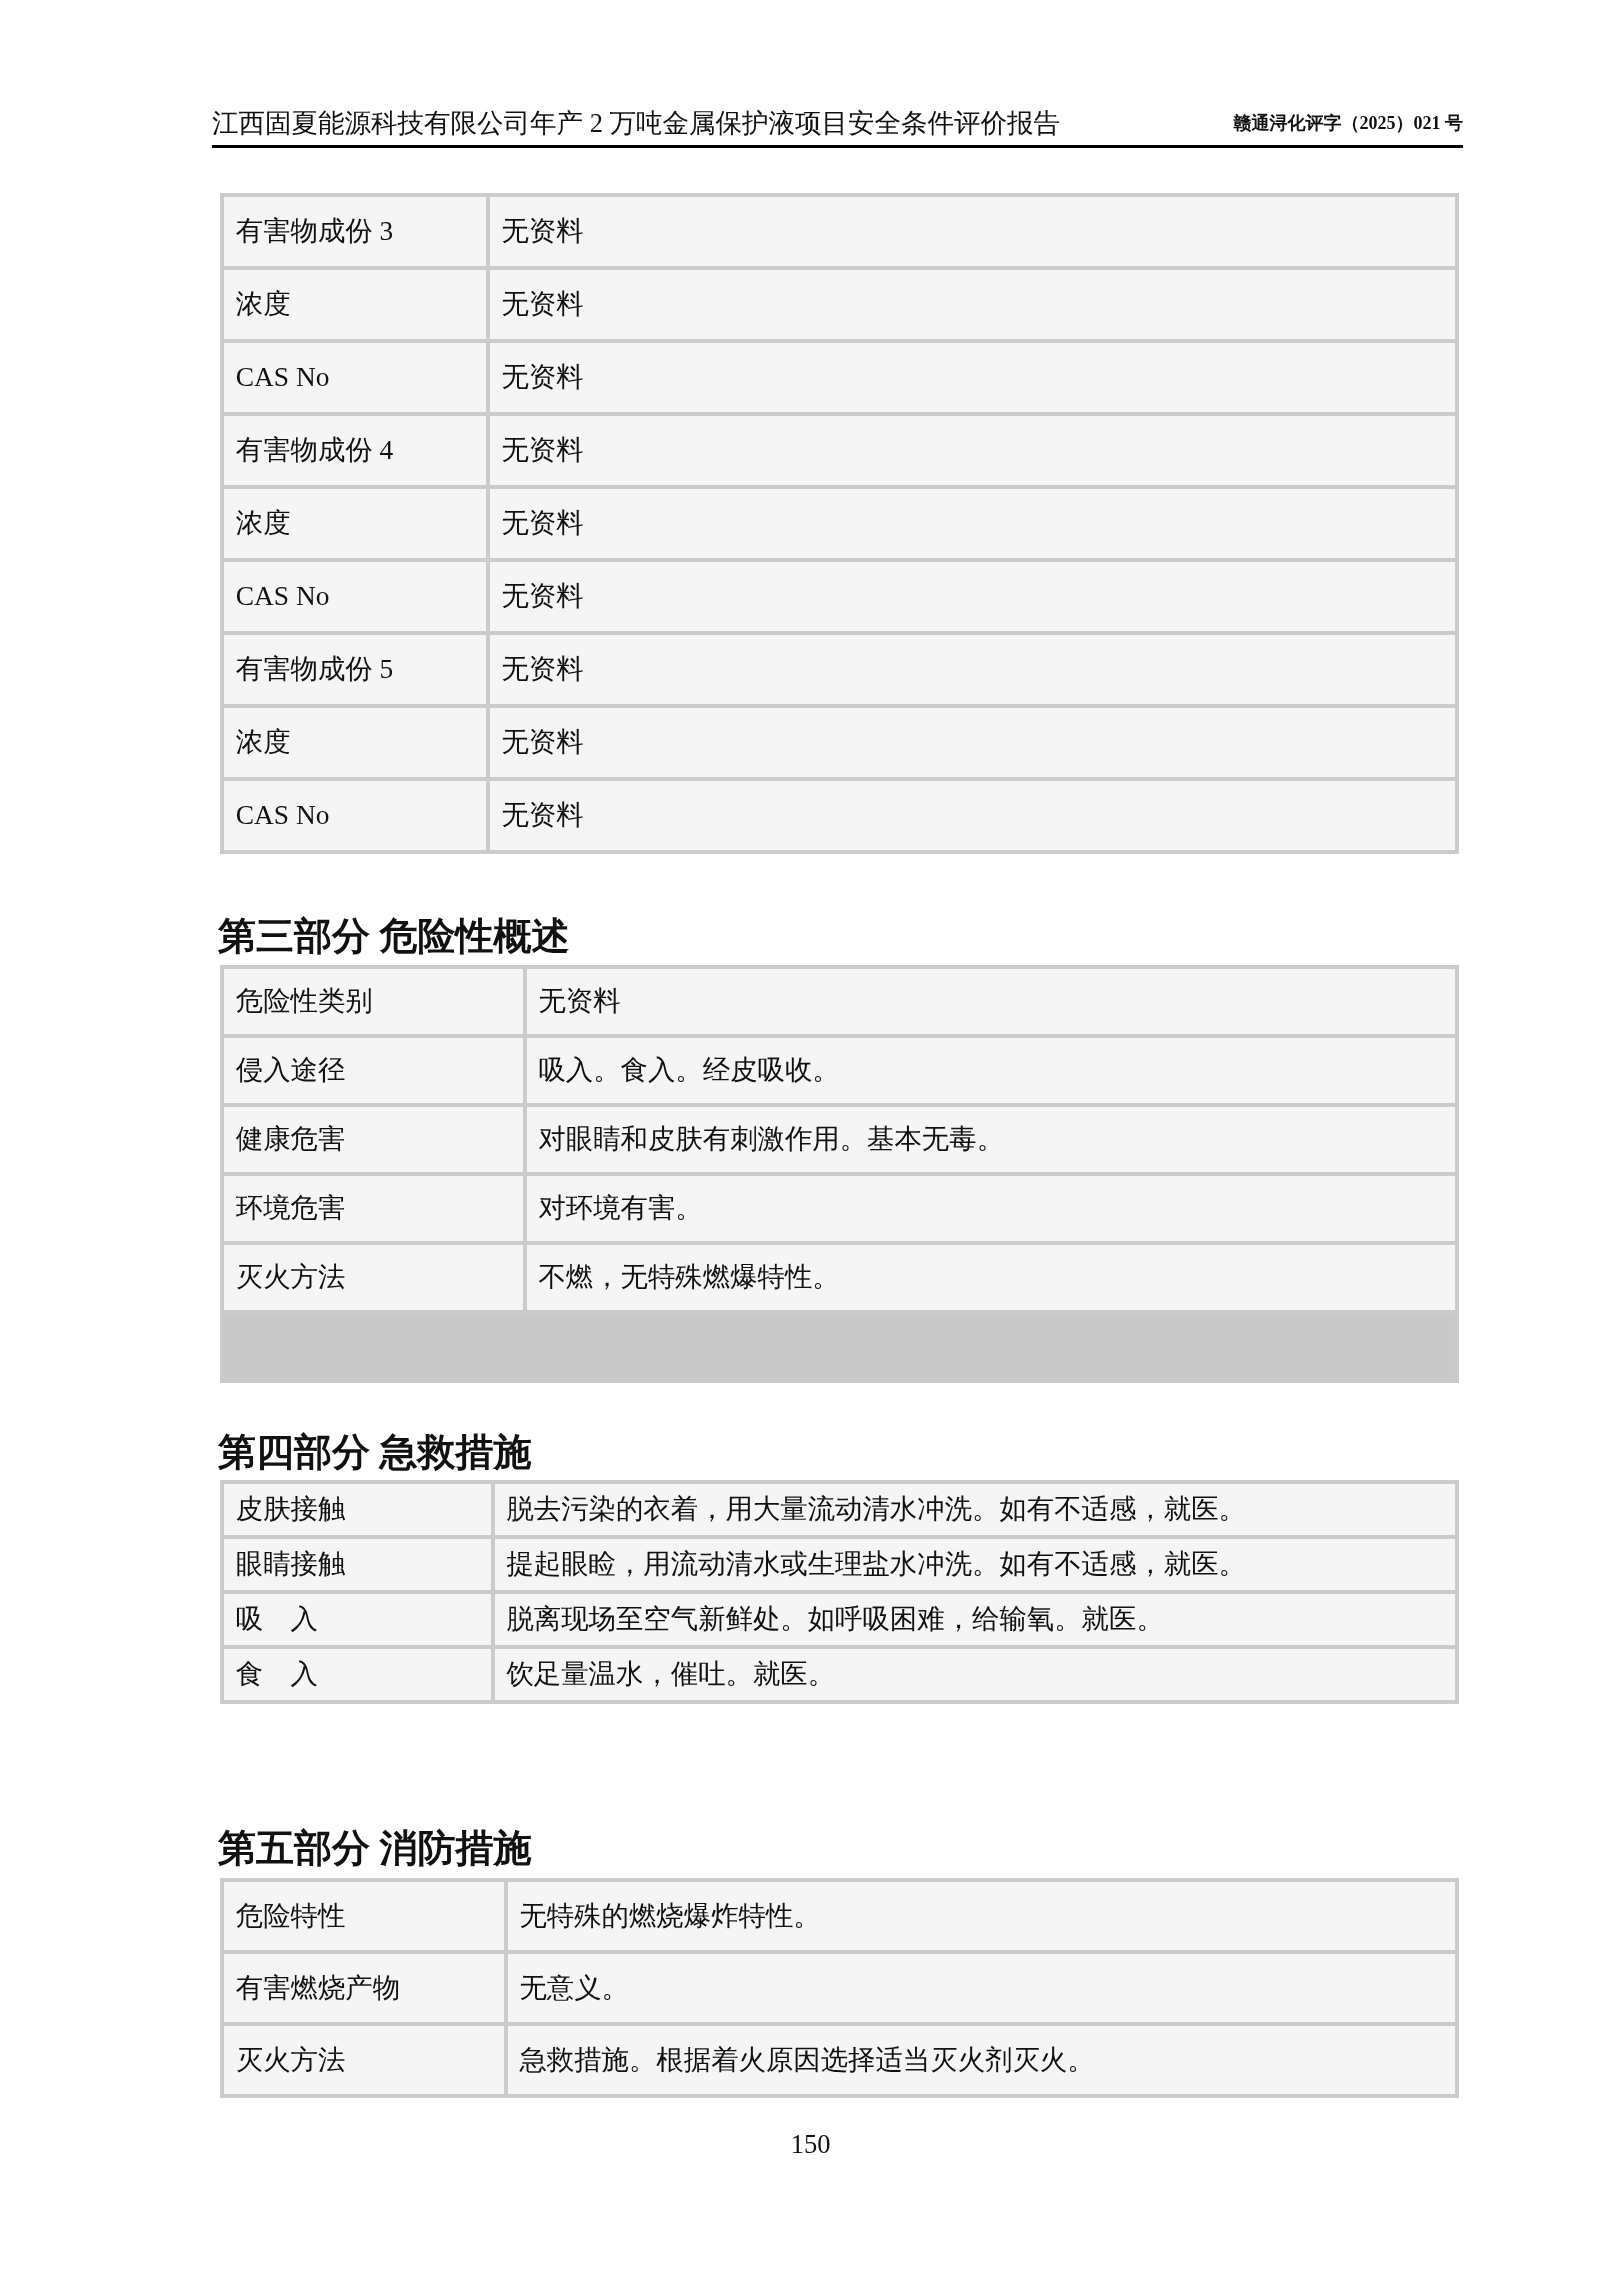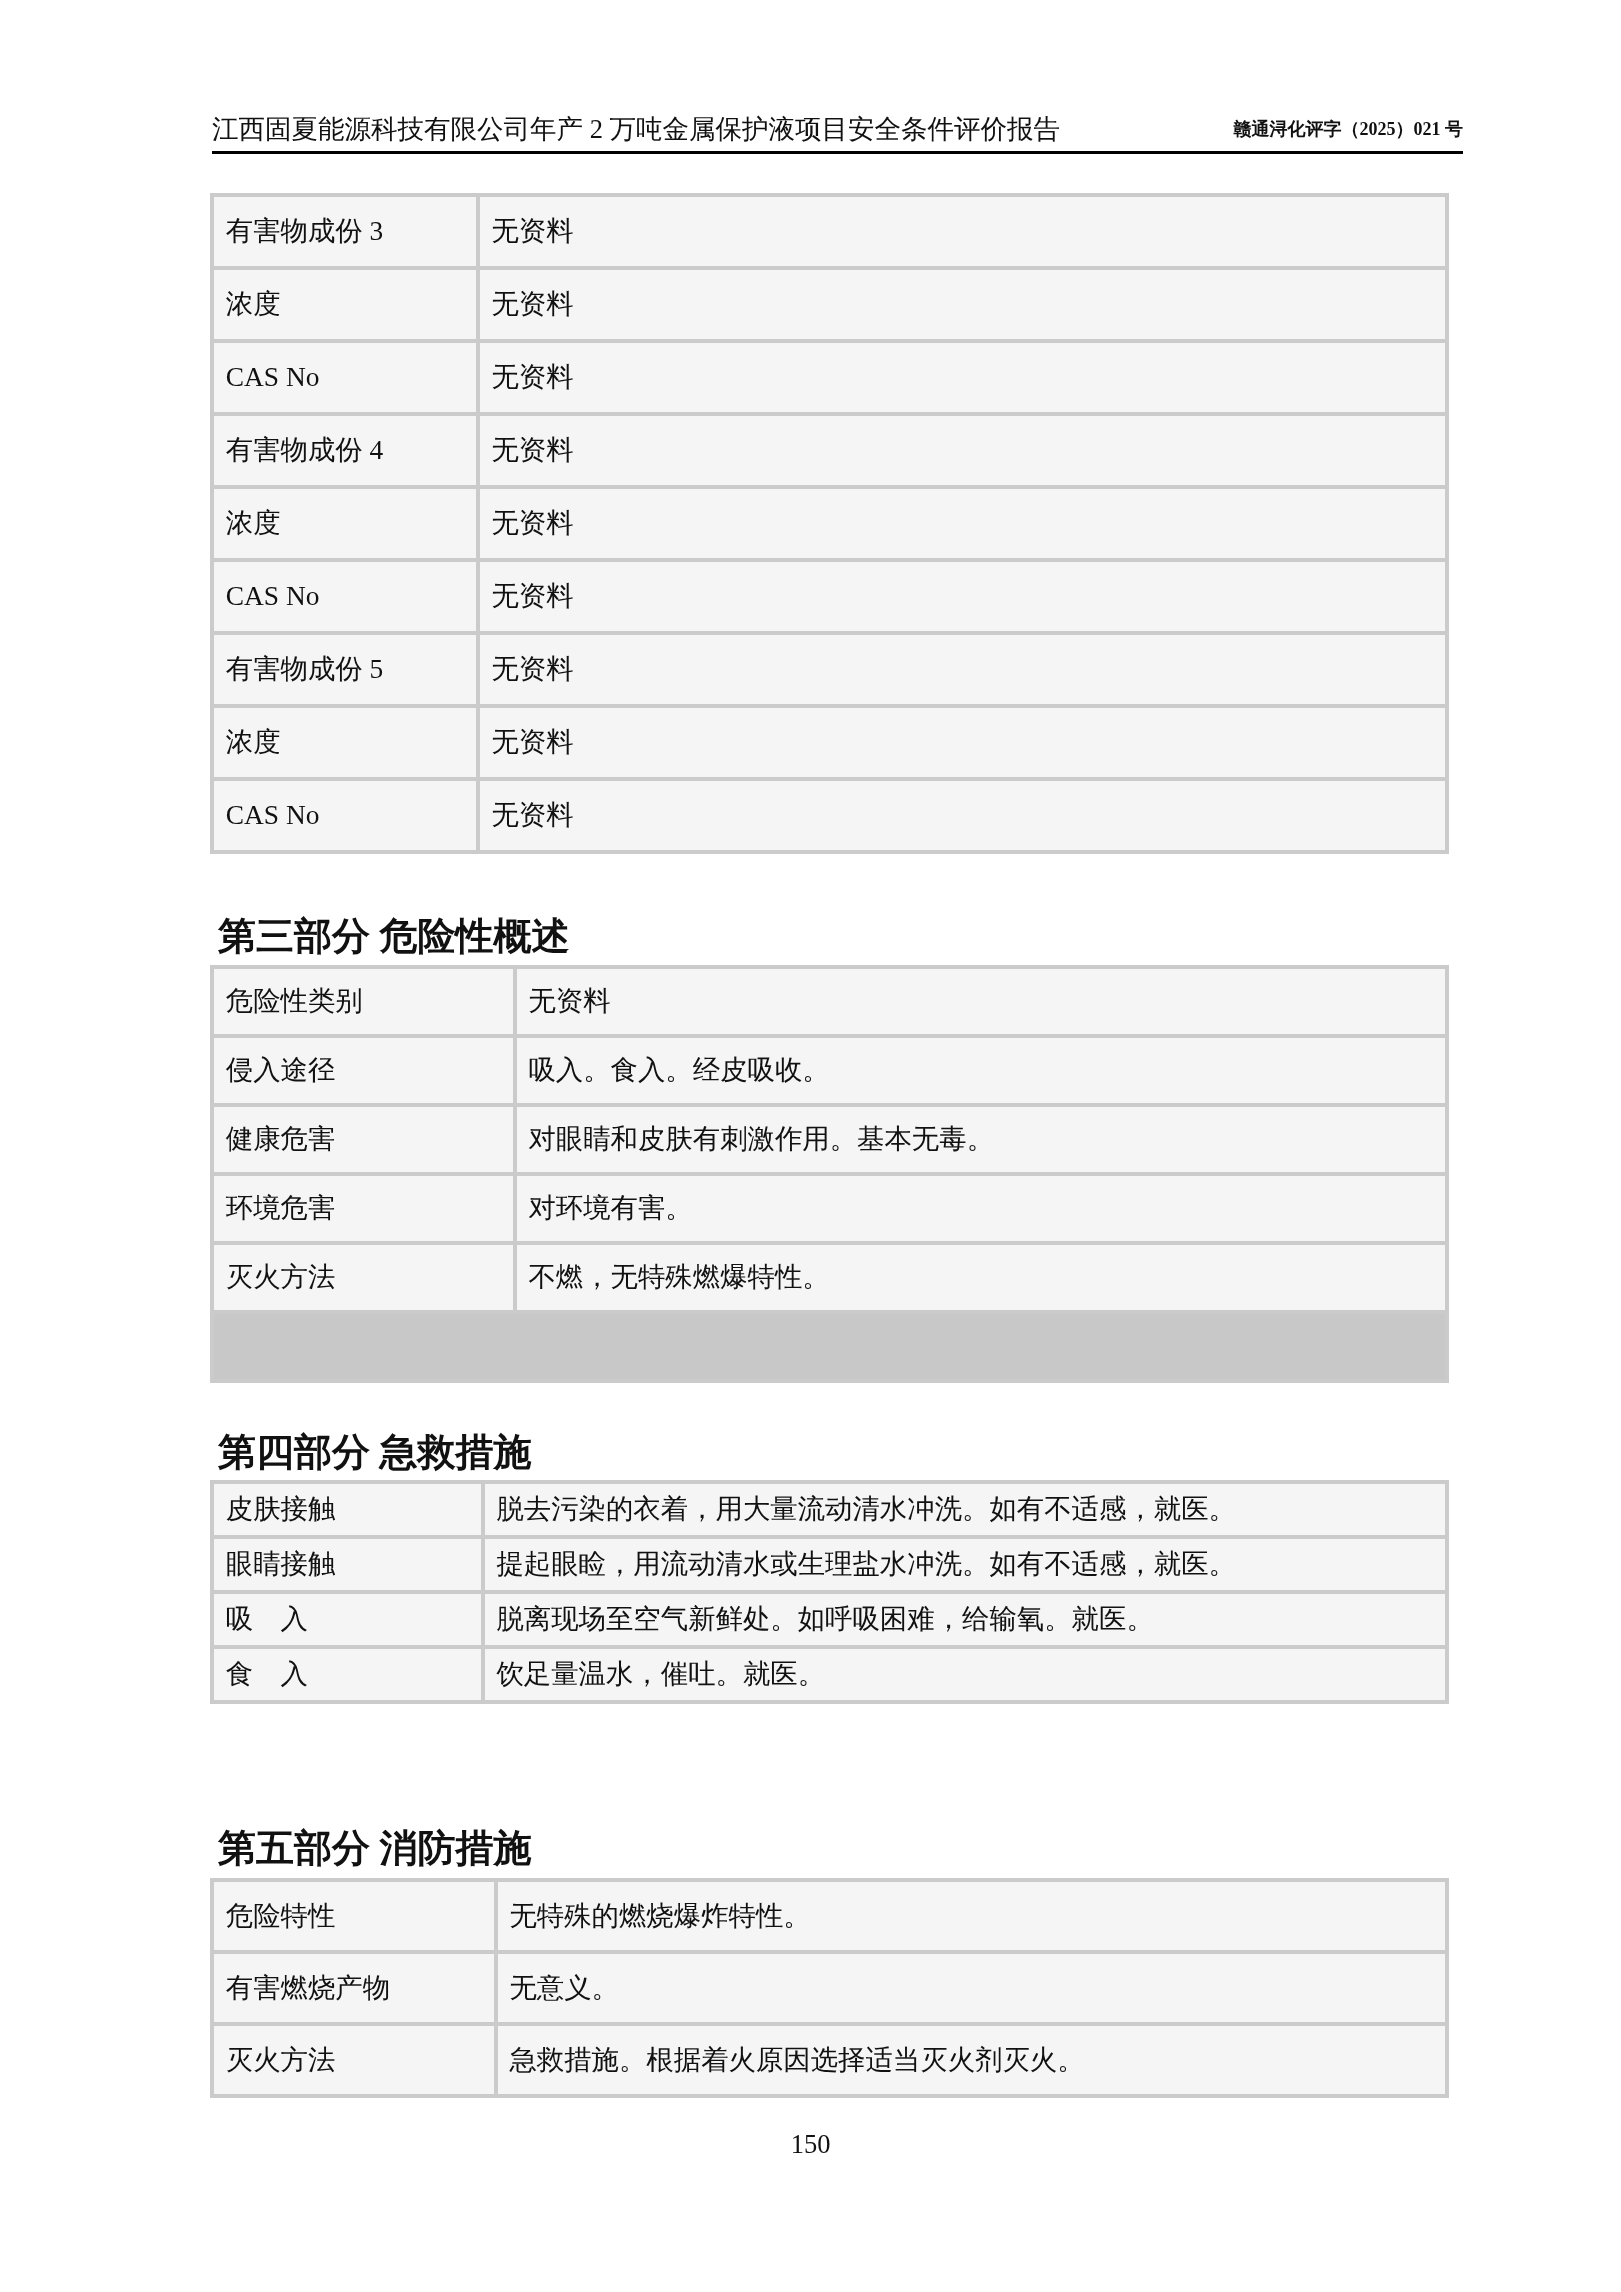--- a/index.html
+++ b/index.html
@@ -15,21 +15,21 @@
     width:1621px;
     height:2293px;
     background:#ffffff;
     font-family:"Liberation Serif","DejaVu Serif",serif;
     color:var(--text);
     overflow:hidden;
   }
   
   .page-header{
     position:absolute;
-    left:212px; top:112px;
+    left:212px; top:106px;
     width:1251px;
     display:flex;
     justify-content:space-between;
     align-items:flex-end;
     border-bottom:3.9px solid var(--rule);
     padding-bottom:3.9px;
   }
   .header-title{
     font-size:26.5px;
     line-height:35px;
@@ -49,21 +49,21 @@
     font-weight:bold;
     line-height:35px;
     white-space:pre;
   }
   #heading-3{top:919px;}
   #heading-4{top:1435px;}
   #heading-5{top:1831px;}
   
   .data-table{
     position:absolute;
-    left:210px;
+    left:220px;
     width:1239px;
     border-collapse:separate;
     border-spacing:4.9px;
     background:var(--grid);
     table-layout:fixed;
   }
   #table-components{top:193px;}
   #table-hazard{top:965px;}
   #table-firstaid{top:1480px;}
   #table-fire{top:1878px;}

